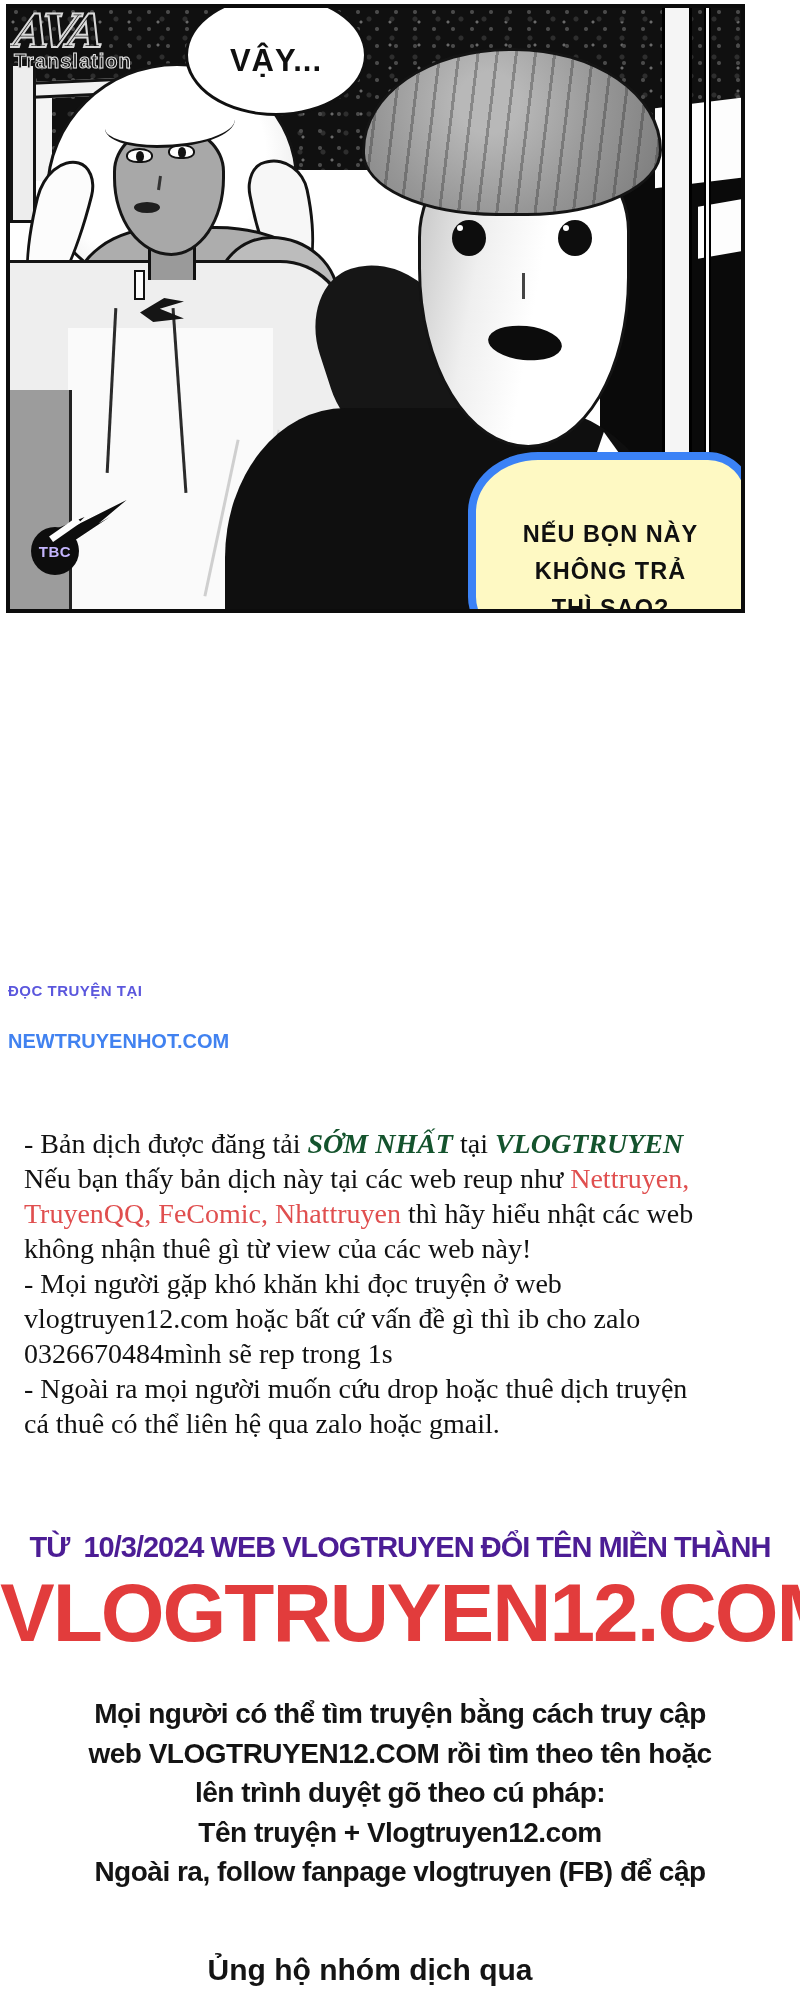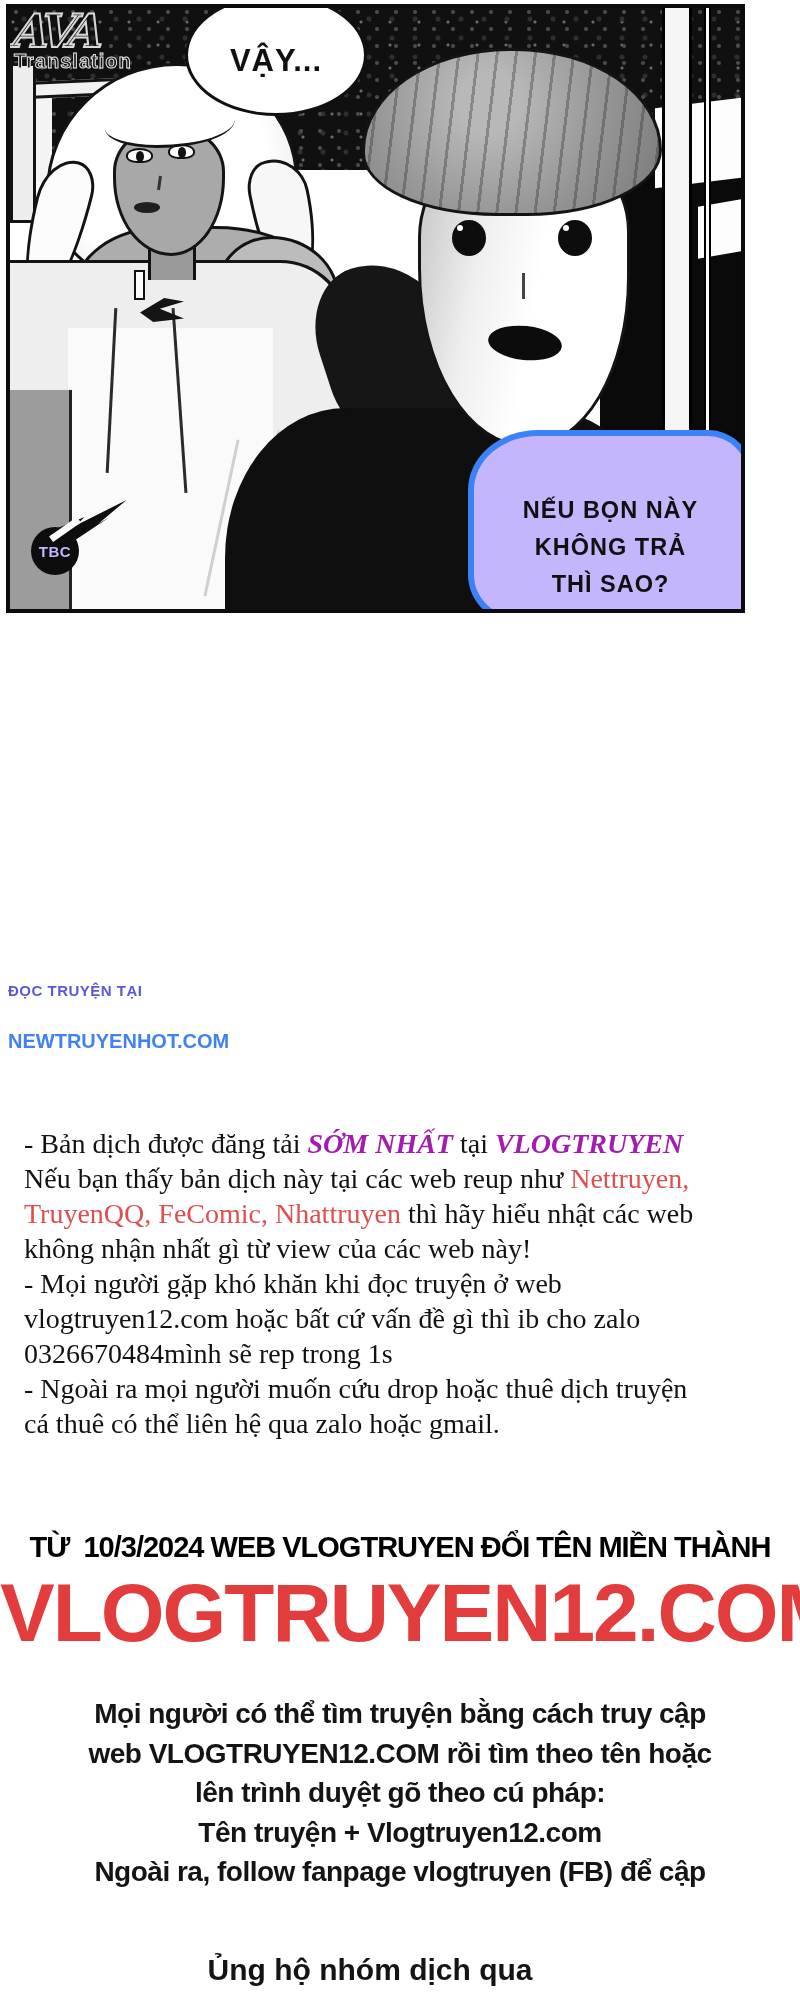--- a/index.html
+++ b/index.html
@@ -91,21 +91,21 @@
   .m-hair { left:352px; top:40px; width:300px; height:168px; border:3px solid #141414;
     background:
       repeating-linear-gradient(97deg, rgba(50,50,50,0) 0 16px, rgba(45,45,45,.35) 16px 19px),
       radial-gradient(circle at 42% 32%, #b8b8b8 15%, #979797 55%, #7f7f7f 90%);
     border-radius:50% 50% 46% 46% / 62% 62% 40% 38%; }
 
   
   .bubble1 { left:175px; top:-14px; width:182px; height:122px; background:#fff; border:3px solid #101010;
     border-radius:50%; display:flex; align-items:center; justify-content:center; padding-top:12px; }
   .bubble1 span { position:static; font-weight:bold; font-size:31px; letter-spacing:1px; color:#101010; }
-  .bubble2 { left:458px; top:422px; width:285px; height:195px; background:#c4b5fd; border:6px solid #3b82f6;
+  .bubble2 { left:458px; top:444px; width:285px; height:195px; background:#fef9c3; border:8px solid #3b82f6;
     border-radius:70px 45px 0 55px / 60px 45px 0 50px; }
   .bubble2-tail { left:572px; top:424px; width:52px; height:58px; background:#fff;
     clip-path:polygon(42% 0, 100% 72%, 4% 100%);
     filter:drop-shadow(0 -2px 0 #0d0d0d) drop-shadow(-3px 0 0 #0d0d0d) drop-shadow(2px 0 0 #0d0d0d); }
   .bubble2-text { position:absolute; left:0; top:56px; width:100%; text-align:center; }
   .bubble2-text div { position:static; font-weight:bold; font-size:23.5px; line-height:37px;
     letter-spacing:1px; color:#101010; }
 
   
   .tbc-bolt { left:48px; top:492px; width:70px; height:45px; background:#0d0d0d;
@@ -124,25 +124,25 @@
   
   .site-logo { left:8px; top:982px; width:212px; line-height:1.15; }
   .logo-tagline { font-weight:bold; font-size:15px; letter-spacing:.5px; color:#5b57dd;
     text-shadow:-1px -1px 0 #fff, 1px -1px 0 #fff, -1px 1px 0 #fff, 1px 1px 0 #fff; }
   .logo-domain { font-weight:bold; font-size:20px; color:#4182f0;
     text-shadow:-1px -1px 0 #fff, 1px -1px 0 #fff, -1px 1px 0 #fff, 1px 1px 0 #fff;margin-top:31px; }
 
   .notice { left:24px; top:1126px; width:760px; font-family:"Liberation Serif", serif;
     font-size:28px; line-height:35px; color:#121212; }
   .n-line { white-space:pre; }
-  .red-strong { color:#a21caf; font-weight:bold; font-style:italic; }
+  .red-strong { color:#14532d; font-weight:bold; font-style:italic; }
   .red-link { color:#e04f4f; }
 
   .domain-change { left:0; top:1531px; width:800px; text-align:center; font-weight:bold;
-    font-size:29px; letter-spacing:-1px; white-space:pre; color:#000000; }
+    font-size:29px; letter-spacing:-1px; white-space:pre; color:#4c1d95; }
   .big-domain { left:0; top:1572px; width:800px; text-align:center; font-weight:bold;
     font-size:82px; line-height:1; letter-spacing:-2px; color:#e23c3c; white-space:nowrap; }
 
   .instructions { left:0; top:1694px; width:800px; text-align:center; font-weight:bold;
     font-size:28px; line-height:39.5px; letter-spacing:-.5px; color:#141414; }
   .support { left:0; top:1953px; width:740px; text-align:center; font-weight:bold;
     font-size:30px; color:#141414; }
 </style>
 </head>
 <body>
@@ -221,21 +221,21 @@
 
 <div class="abs site-logo">
   <div class="logo-tagline">ĐỌC TRUYỆN TẠI</div>
   <div class="logo-domain">NEWTRUYENHOT.COM</div>
 </div>
 
 <div class="abs notice">
   <div class="n-line"><span>- Bản dịch được đăng tải </span><span class="red-strong">SỚM NHẤT</span><span> tại </span><span class="red-strong">VLOGTRUYEN</span></div>
   <div class="n-line"><span>Nếu bạn thấy bản dịch này tại các web reup như </span><span class="red-link">Nettruyen,</span></div>
   <div class="n-line"><span class="red-link">TruyenQQ, FeComic, Nhattruyen</span><span> thì hãy hiểu nhật các web</span></div>
-  <div class="n-line"><span>không nhận nhất gì từ view của các web này!</span></div>
+  <div class="n-line"><span>không nhận thuê gì từ view của các web này!</span></div>
   <div class="n-line"><span>- Mọi người gặp khó khăn khi đọc truyện ở web</span></div>
   <div class="n-line"><span>vlogtruyen12.com hoặc bất cứ vấn đề gì thì ib cho zalo</span></div>
   <div class="n-line"><span>0326670484mình sẽ rep trong 1s</span></div>
   <div class="n-line"><span>- Ngoài ra mọi người muốn cứu drop hoặc thuê dịch truyện</span></div>
   <div class="n-line"><span>cá thuê có thể liên hệ qua zalo hoặc gmail.</span></div>
 </div>
 
 <div class="abs domain-change">TỪ  10/3/2024 WEB VLOGTRUYEN ĐỔI TÊN MIỀN THÀNH</div>
 <div class="abs big-domain">VLOGTRUYEN12.COM</div>
 

